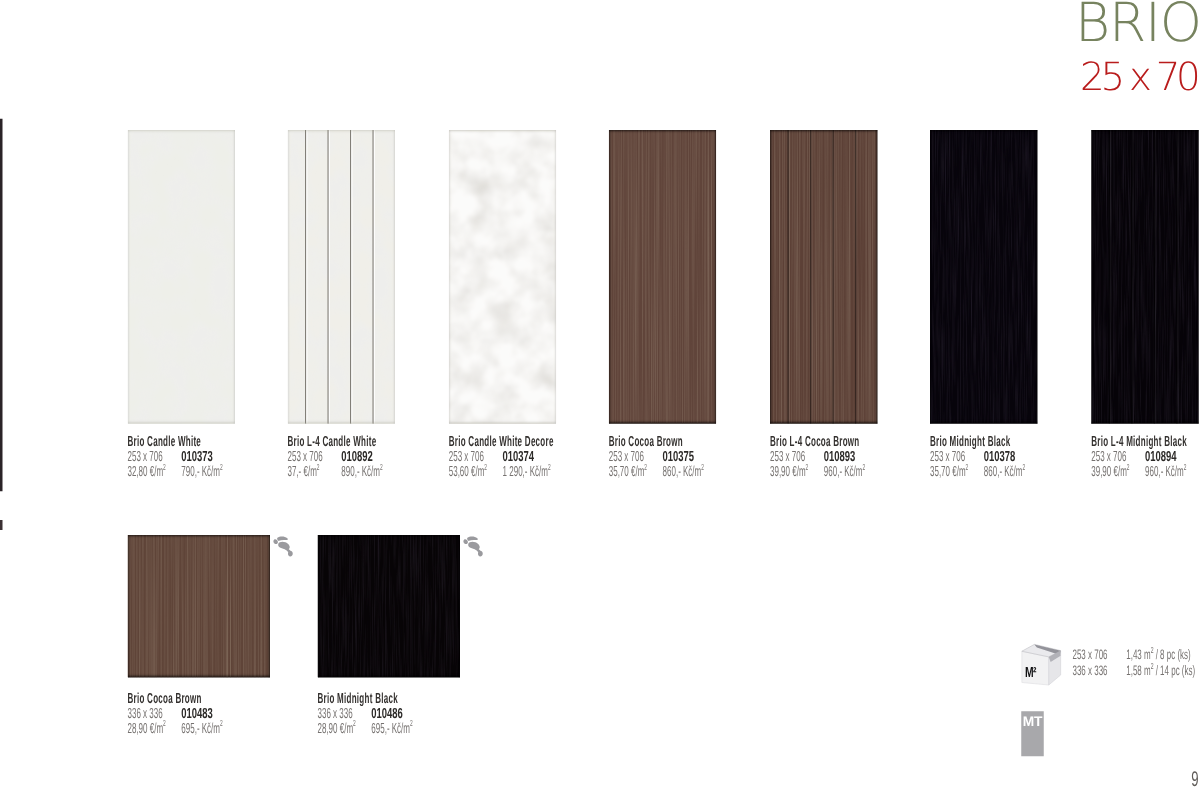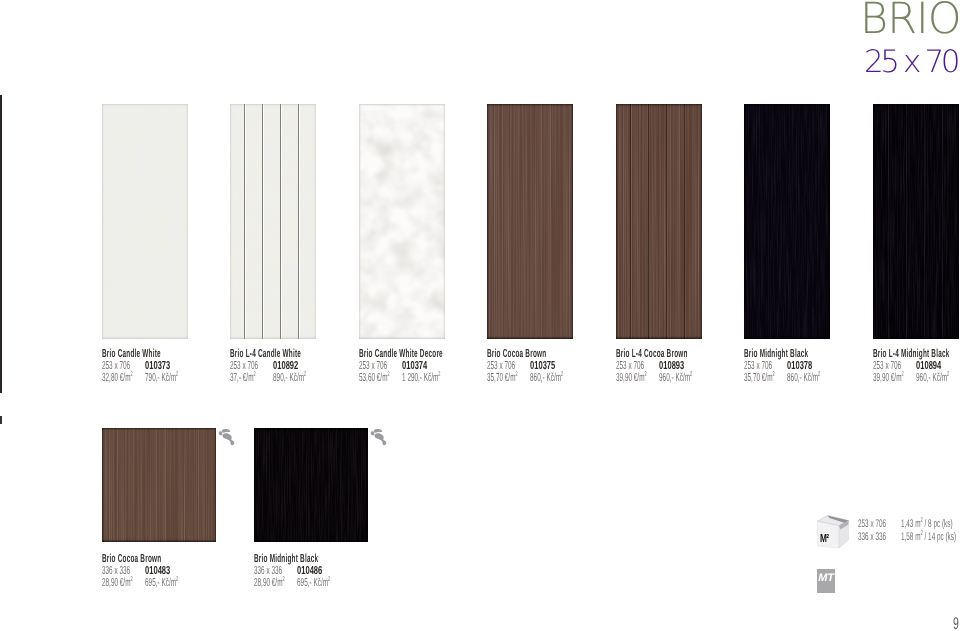--- a/index.html
+++ b/index.html
@@ -10,21 +10,21 @@
   body{width:960px;height:631px;background:#ffffff;overflow:hidden;
        font-family:"Liberation Sans",sans-serif;position:relative;}
   .page{position:absolute;left:0;top:0;width:960px;height:631px;}
 
   
   .brand{position:absolute;left:860px;top:-2px;font-size:43px;line-height:43px;
          letter-spacing:-1.0px;color:#77835f;font-family:"DejaVu Sans",sans-serif;
          font-weight:200;white-space:nowrap;}
   .size{position:absolute;left:864px;top:47px;font-size:31px;line-height:31px;
         letter-spacing:-3.4px;
-        color:#4c1d95;font-family:"DejaVu Sans",sans-serif;font-weight:200;white-space:nowrap;}
+        color:#b91c1c;font-family:"DejaVu Sans",sans-serif;font-weight:200;white-space:nowrap;}
 
   
   .tile{position:absolute;overflow:hidden;}
   .face{position:absolute;left:0;top:0;right:0;bottom:0;}
   .grooves{position:absolute;left:0;top:0;right:0;bottom:0;}
   .grooves i{position:absolute;top:0;bottom:0;width:1px;}
   .tex{position:absolute;left:0;top:0;right:0;bottom:0;}
   .edge{position:absolute;left:0;top:0;right:0;bottom:0;pointer-events:none;}
 
   
@@ -48,21 +48,21 @@
 
   
   .pkg-row{position:absolute;font-family:"Liberation Sans",sans-serif;font-size:11px;
            line-height:12px;height:12px;
            color:#767270;white-space:nowrap;transform:scaleX(0.58);transform-origin:0 0;}
   .pkg-row sup{font-size:7px;vertical-align:super;line-height:0;}
   .boxicon{position:absolute;left:816px;top:514px;}
   .foot{position:absolute;}
   .boxlabel{font-family:"Liberation Sans",sans-serif;font-size:23px;font-weight:bold;fill:#121214;
             transform:scaleX(0.72);transform-origin:8px 55px;letter-spacing:-1.5px;}
-  .badge{position:absolute;left:817px;top:569px;width:18px;height:24px;background:#a8a8ab;font-style:italic;}
+  .badge{position:absolute;left:817px;top:569px;width:18px;height:36px;background:#a8a8ab;}
   .badge span{position:absolute;left:0;top:0;width:18px;height:18px;color:#fff;
               font-size:11px;font-weight:bold;display:flex;align-items:center;justify-content:center;
               letter-spacing:-0.2px;}
 </style>
 </head>
 <body>
 
 <svg width="0" height="0" style="position:absolute" aria-hidden="true">
  <defs>
 

